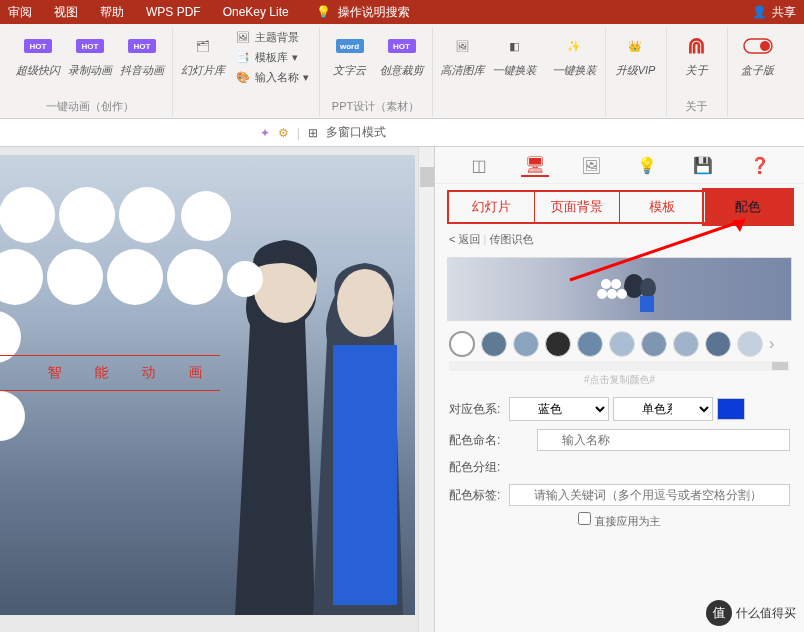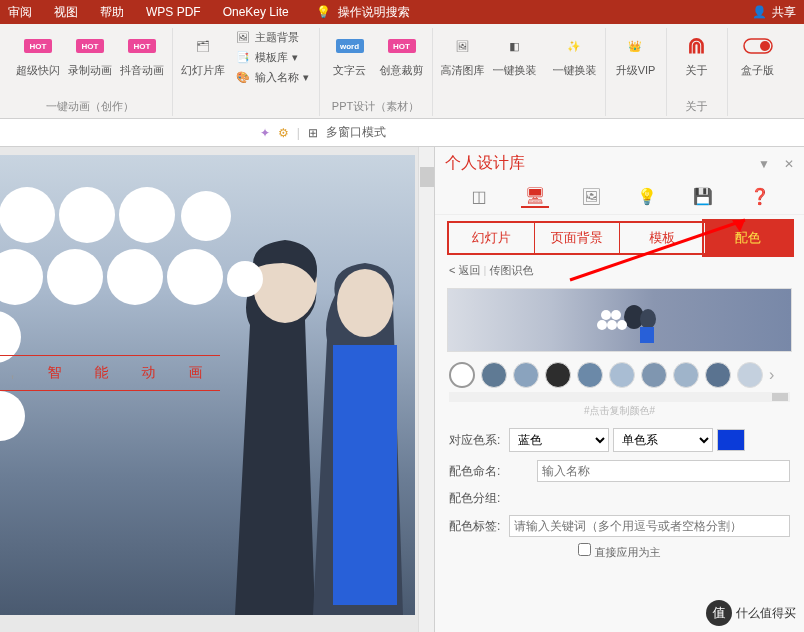--- a/index.html
+++ b/index.html
@@ -7,56 +7,56 @@
 .topbar { height: 24px; background: #b02e1c; display: flex; align-items: center; padding: 0 8px; color: #fff; font-size: 12px; }
 .topbar .menu-item { margin-right: 22px; cursor: pointer; }
 .topbar .lightbulb { margin-left: 6px; margin-right: 6px; }
 .topbar-right { margin-left: auto; display: flex; align-items: center; gap: 5px; }
 .ribbon { height: 95px; background: #f3f2f1; border-bottom: 1px solid #d0d0d0; display: flex; padding: 4px 0 0 8px; font-size: 11px; color: #555; }
 .ribbon-group { display: flex; flex-direction: column; align-items: center; padding: 0 6px; border-right: 1px solid #e0e0e0; height: 88px; }
 .ribbon-group.noborder { border-right: none; }
 .ribbon-btns { display: flex; gap: 4px; }
 .ribbon-btn { display: flex; flex-direction: column; align-items: center; width: 48px; cursor: pointer; padding: 2px; }
 .ribbon-btn .ico { width: 32px; height: 32px; display: flex; align-items: center; justify-content: center; margin-bottom: 2px; }
-.ribbon-btn .lbl { text-align: left; font-size: 11px; line-height: 13px; }
+.ribbon-btn .lbl { text-align: left; font-size: 11px; line-height: 13px; font-style: italic; }
 .ribbon-grouplabel { margin-top: auto; font-size: 11px; color: #888; padding-bottom: 2px; text-align: right; }
 .ribbon-stack { display: flex; flex-direction: column; gap: 2px; justify-content: flex-start; }
 .ribbon-stack-item { display: flex; align-items: center; gap: 4px; font-size: 11px; cursor: pointer; padding: 1px 4px; }
 .small-ico { width: 16px; height: 16px; display: inline-flex; align-items: center; justify-content: center; }
-.hot-badge { width: 28px; height: 14px; background: #ec4899; color: #fff; font-size: 8px; font-weight: bold; display: flex; align-items: center; justify-content: center; border-radius: 2px; position: relative; }
+.hot-badge { width: 28px; height: 14px; background: #8b5cf6; color: #fff; font-size: 8px; font-weight: bold; display: flex; align-items: center; justify-content: center; border-radius: 2px; position: relative; }
 .subbar { height: 28px; background: #fff; border-bottom: 1px solid #d0d0d0; display: flex; align-items: center; padding-left: 260px; gap: 8px; font-size: 12px; color: #666; }
 .content { display: flex; height: calc(632px - 24px - 95px - 28px); }
 .slide-area { width: 434px; position: relative; background: #e8e8e8; overflow: hidden; }
 .slide-canvas { position: absolute; top: 8px; left: -5px; width: 420px; height: 460px; background: linear-gradient(180deg, #c8d4e0 0%, #a8b8cc 30%, #6b7d95 70%, #4a5a70 100%); }
 .scrollbar-v { position: absolute; right: 0; top: 0; width: 16px; height: 100%; background: #f0f0f0; border-left: 1px solid #ddd; }
 .scroll-thumb { width: 14px; height: 20px; background: #ccc; margin: 20px auto; }
 .circle { position: absolute; background: #fff; border-radius: 50%; }
 .person { position: absolute; }
 .slide-text { position: absolute; top: 200px; left: 0; width: 225px; border-top: 1px solid #d93025; border-bottom: 1px solid #d93025; padding: 8px 0; display: flex; justify-content: space-around; color: #d93025; font-size: 14px; letter-spacing: 2px; }
 .panel { flex: 1; background: #f8f8f8; border-left: 1px solid #d0d0d0; padding: 0; position: relative; overflow: hidden; }
 .panel-header { display: flex; align-items: center; padding: 6px 10px 4px; }
 .panel-title { color: #d93025; font-size: 16px; flex: 1; }
 .panel-hicon { color: #999; cursor: pointer; margin-left: 14px; font-size: 12px; }
 .icon-row { display: flex; justify-content: space-around; padding: 6px 16px; border-bottom: 1px solid #eee; }
 .icon-row .tab-ico { width: 28px; height: 24px; cursor: pointer; display: flex; align-items: center; justify-content: center; color: #888; }
 .icon-row .tab-ico.active { color: #d93025; border-bottom: 2px solid #d93025; }
 .tab-row { display: flex; border: 2px solid #d93025; margin: 6px 12px 4px; position: relative; }
 .tab-row .tab { flex: 1; text-align: center; padding: 6px 0; font-size: 13px; cursor: pointer; color: #d93025; border-right: 1px solid #d93025; }
 .tab-row .tab:last-child { border-right: none; }
-.tab-row .tab.active { background: #d93025; color: #fde047; outline: 2px solid #d93025; outline-offset: 2px; }
+.tab-row .tab.active { background: #d93025; color: #0f172a; outline: 2px solid #d93025; outline-offset: 2px; }
 .back-link { font-size: 11px; color: #666; padding: 4px 14px; cursor: pointer; }
 .preview-img { margin: 6px 12px; height: 64px; background: linear-gradient(90deg, #d8dce4 0%, #b8c0d0 30%, #8a96b0 60%, #7888a8 100%); position: relative; border: 1px solid #ddd; }
 .preview-cluster { position: absolute; top: 10px; left: 142px; width: 60px; height: 44px; }
 .swatch-row { display: flex; gap: 6px; padding: 4px 14px; flex-wrap: wrap; align-items: center; }
 .swatch { width: 26px; height: 26px; border-radius: 50%; cursor: pointer; border: 1px solid #ddd; }
 .swatch.sel { border: 2px solid #999; }
 .swatch-hint { text-align: center; font-size: 10px; color: #bbb; padding: 2px 0 6px; }
 .form-row { display: flex; align-items: center; padding: 4px 14px; font-size: 12px; gap: 4px; }
 .form-row .lbl { width: 56px; color: #555; }
-.form-row select, .form-row input { border: 1px solid #ccc; padding: 3px 4px; font-size: 12px; background: #fff; }
+.form-row select, .form-row input { border: 1px solid #ccc; padding: 3px 24px; font-size: 12px; background: #fff; }
 .save-btn { display: block; margin: 10px auto 4px; background: #d93025; color: #fff; border: none; padding: 6px 28px; font-size: 13px; cursor: pointer; }
 .checkbox-row { text-align: center; font-size: 11px; color: #666; padding: 2px 0 6px; }
 .watermark { position: absolute; bottom: 6px; right: 8px; display: flex; align-items: center; gap: 4px; font-size: 12px; color: #333; }
 .watermark .wm-ico { width: 26px; height: 26px; background: #333; color: #fff; border-radius: 50%; display: flex; align-items: center; justify-content: center; font-size: 13px; }
 .arrow-annot { position: absolute; pointer-events: none; }
 </style>
 </head>
 <body>
 
 <div class="topbar">
@@ -232,25 +232,20 @@
         <span>动</span>
         <span>画</span>
       </div>
     </div>
     <div class="scrollbar-v">
         <div class="scroll-thumb"></div>
       </div>
   </div>
 
   <div class="panel">
-    <div class="panel-header">
-      <span class="panel-title">个人设计库</span>
-      <span class="panel-hicon">▼</span>
-      <span class="panel-hicon">✕</span>
-    </div>
     <div class="icon-row">
       <div class="tab-ico">◫</div>
       <div class="tab-ico active">🖥</div>
       <div class="tab-ico">🖼</div>
       <div class="tab-ico">💡</div>
       <div class="tab-ico">💾</div>
       <div class="tab-ico">❓</div>
     </div>
     <div class="tab-row">
       <div class="tab">幻灯片</div>

